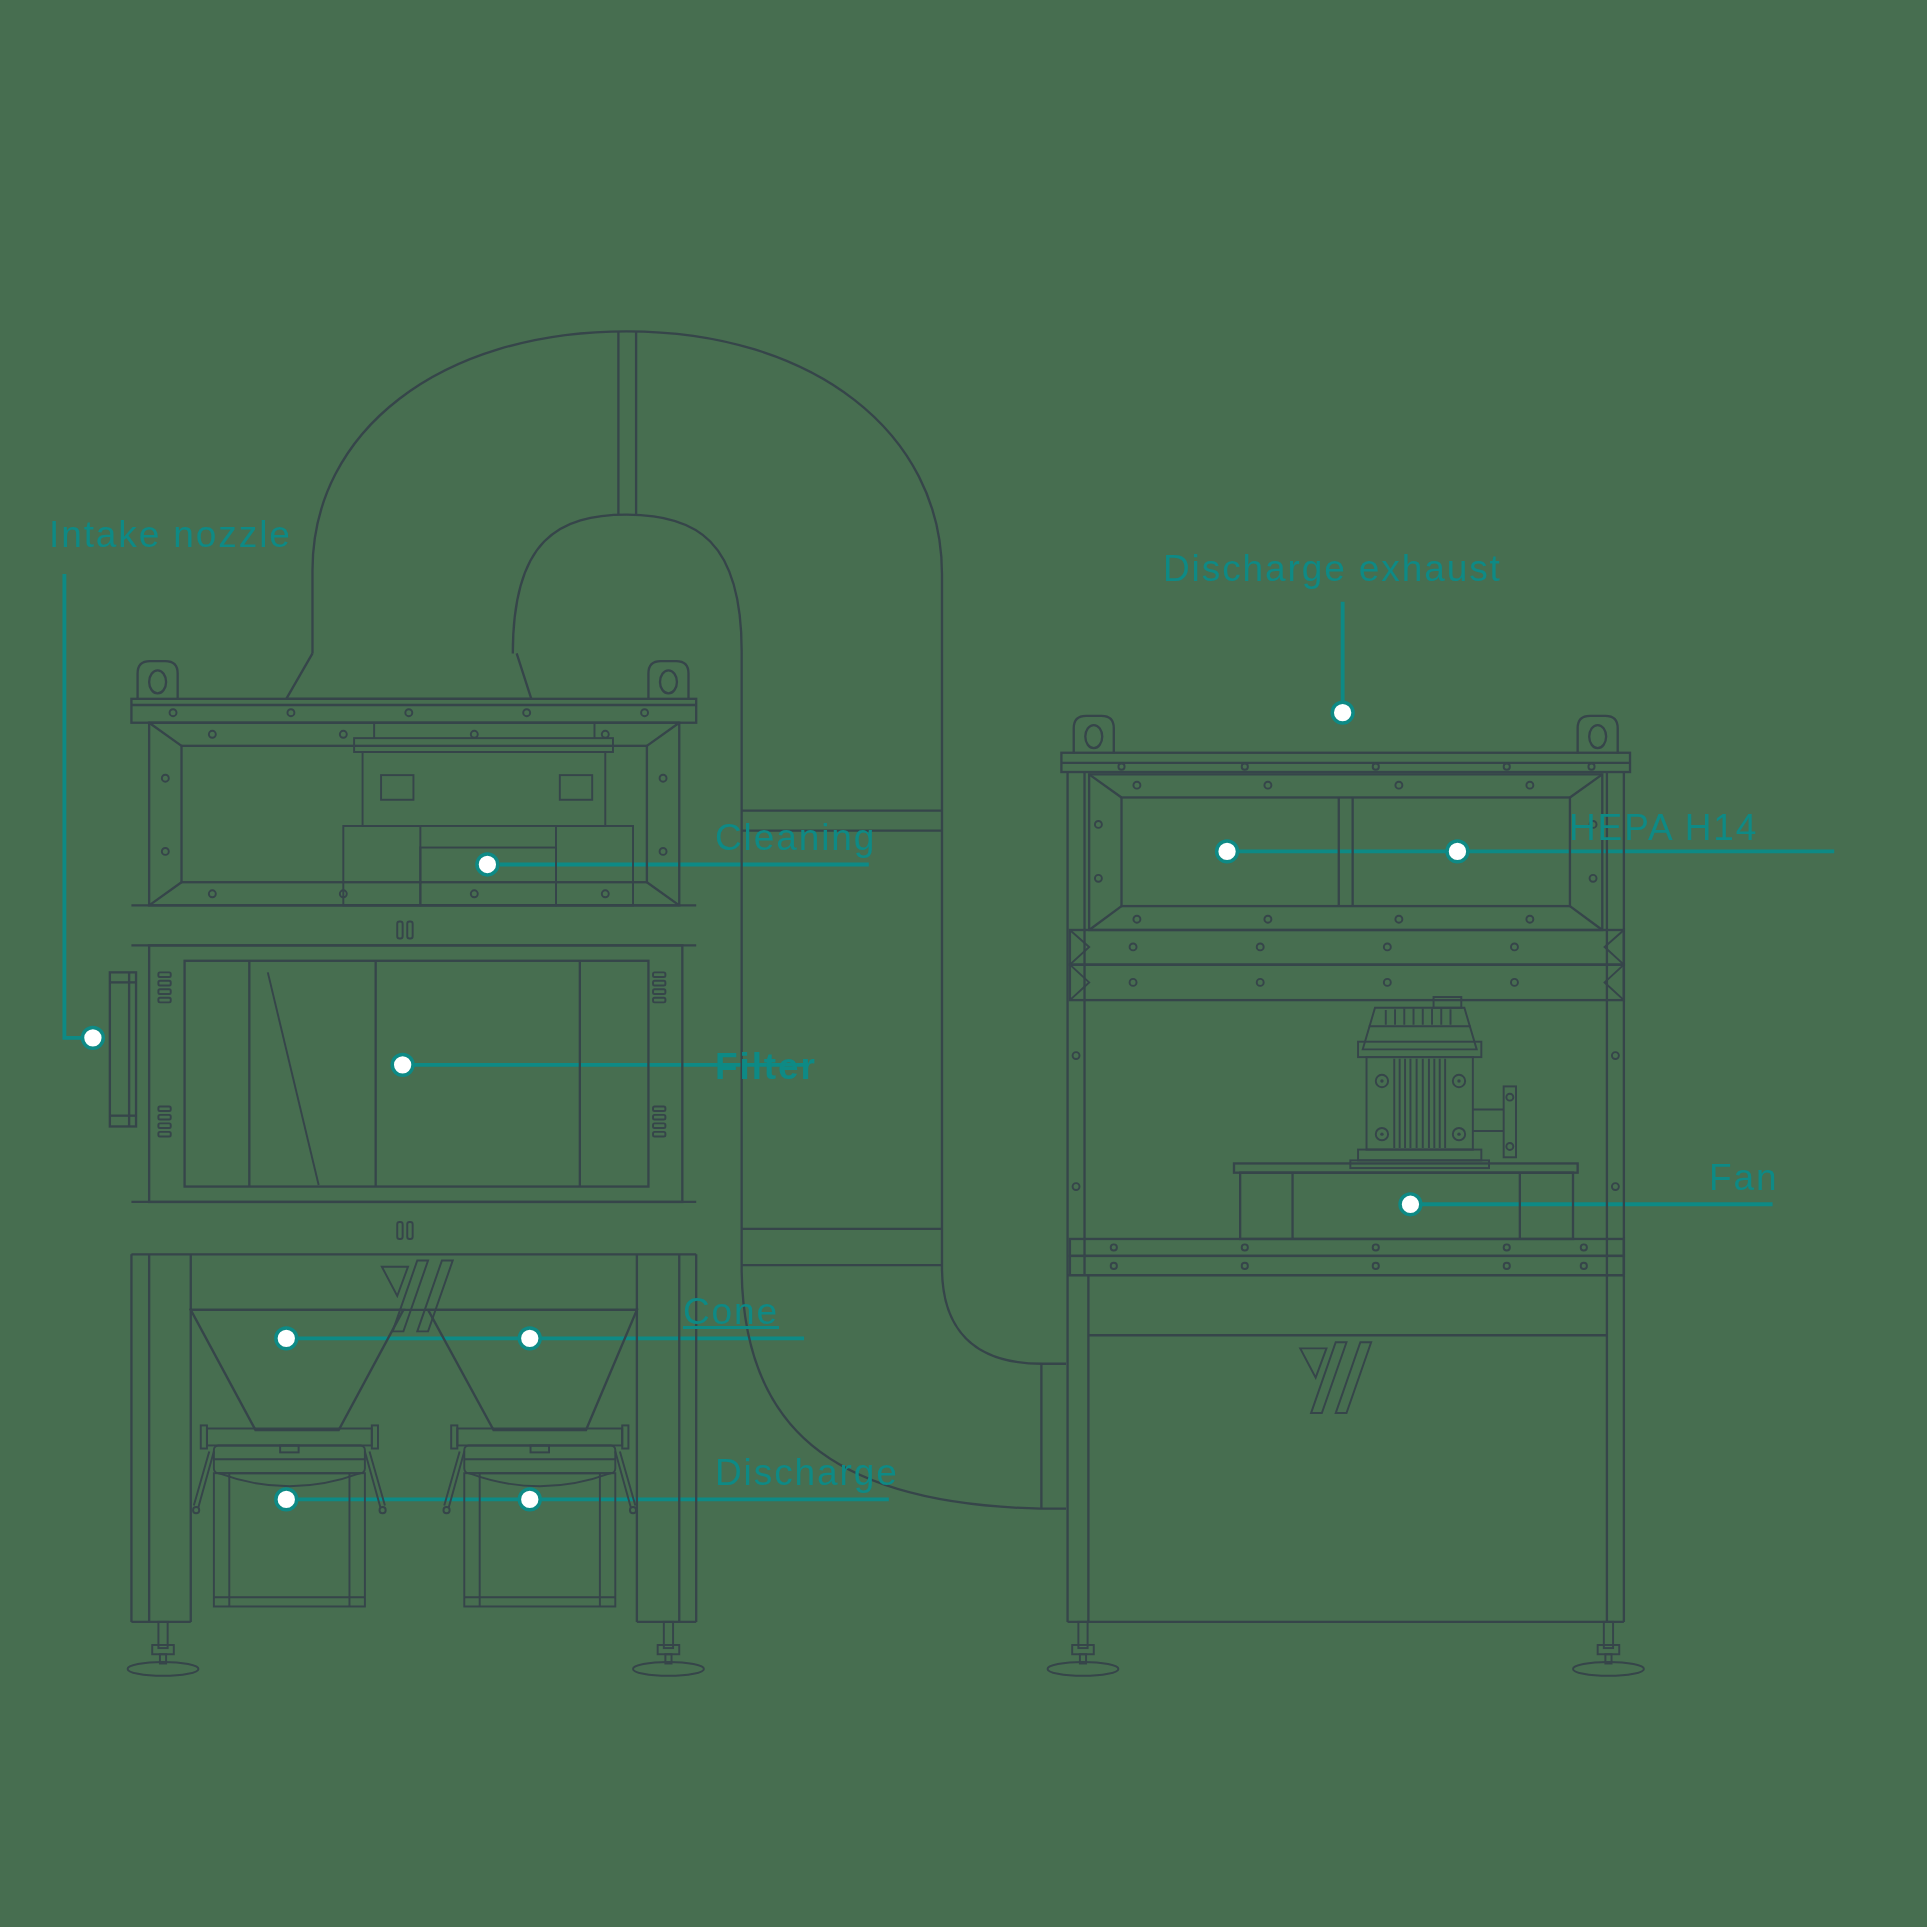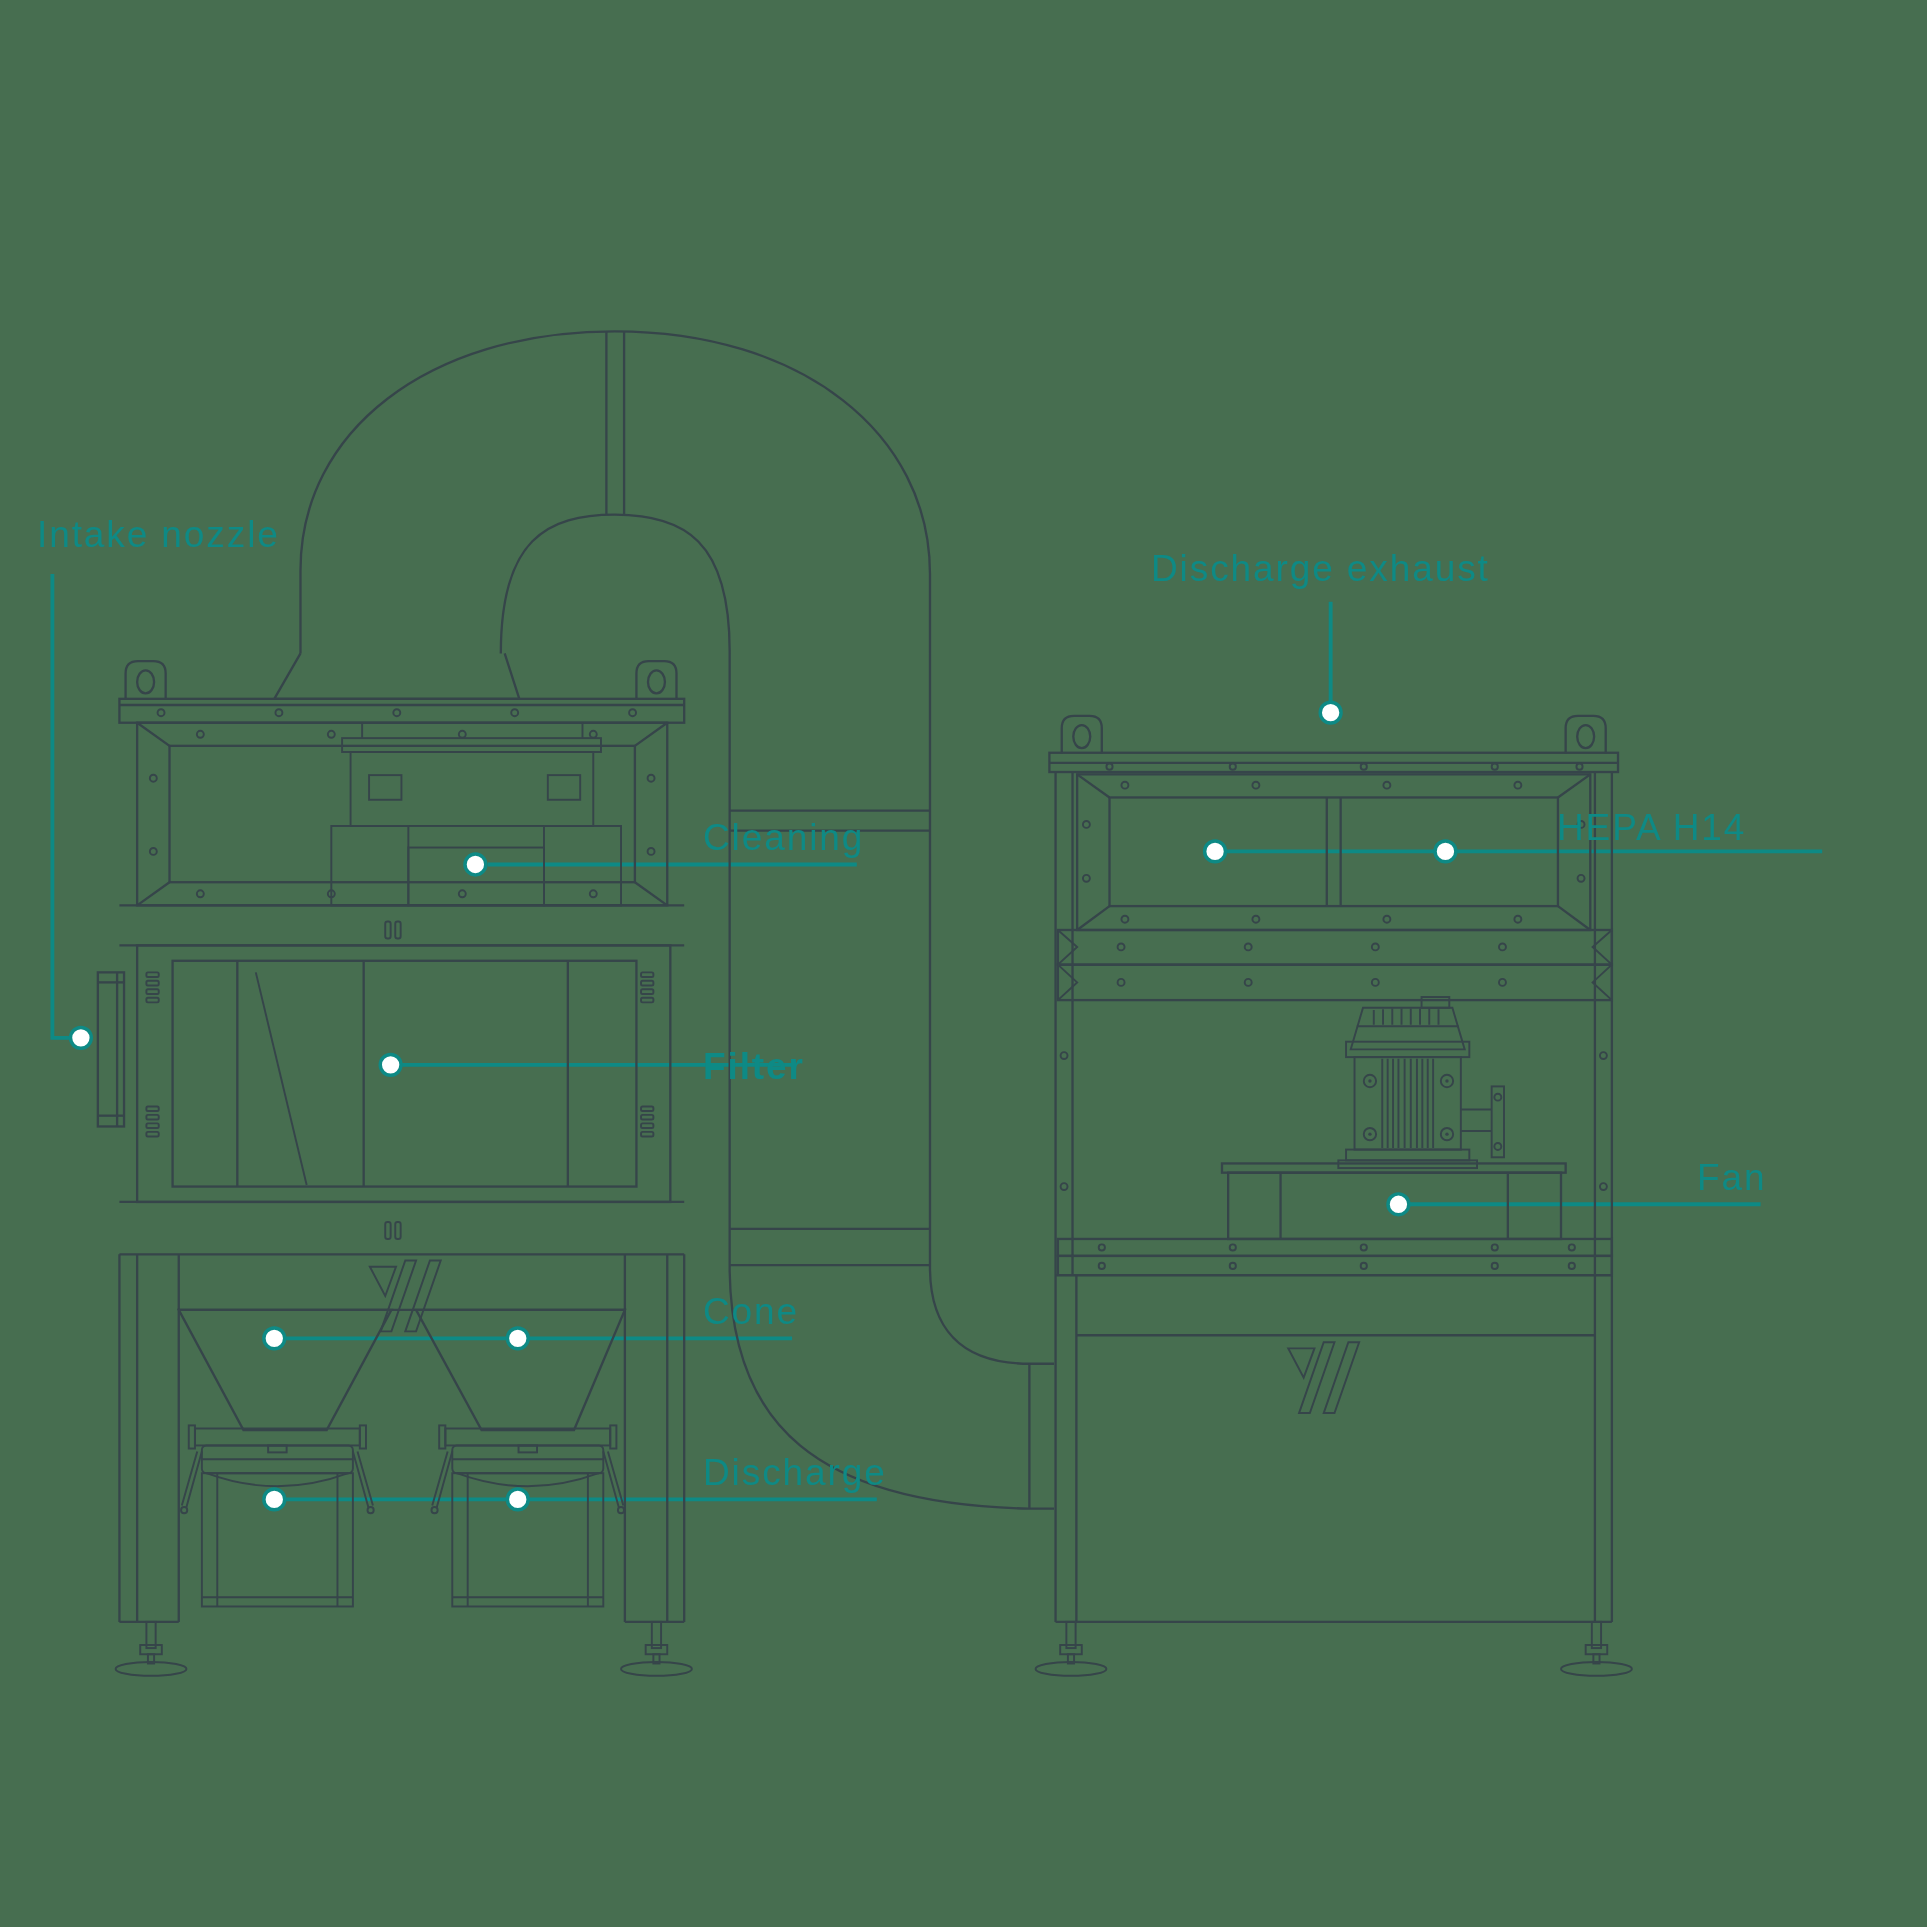--- a/index.html
+++ b/index.html
@@ -3,21 +3,21 @@
 <meta charset="utf-8">
 <style>
   html,body{margin:0;padding:0;}
   body{
     width:1927px;height:1927px;
     background:#476E50;
     font-family:"Liberation Sans", sans-serif;
     position:relative;
     overflow:hidden;
   }
-  #stage{position:absolute;inset:0;}
+  #stage{position:absolute;inset:0;margin-left:12px;}
   svg{position:absolute;left:0;top:0;}
   .lines{stroke:#36454A;fill:none;stroke-width:3;}
   .fine{stroke-width:2.5;}
   .teal{stroke:#0E8A85;fill:none;stroke-width:5;}
   .dot{fill:#FFFFFF;stroke:#0E8A85;stroke-width:4.5;}
   .label{
     position:absolute;
     font-size:37px;
     letter-spacing:1.9px;
     color:#0E8A85;
@@ -344,20 +344,20 @@
     <circle class="dot" cx="1727" cy="925" r="13.5"></circle>
     <circle class="dot" cx="1577" cy="1105" r="13.5"></circle>
     <circle class="dot" cx="1876" cy="1105" r="13.5"></circle>
     <circle class="dot" cx="1815" cy="1563" r="13.5"></circle>
   </g>
 </svg>
 
 <div class="label" style="left:37px;top:515px;">Intake nozzle</div>
 <div class="label" style="left:703px;top:818px;">Cleaning</div>
 <div class="label" style="left:703px;top:1047px;font-weight:bold;">Filter</div>
-<div class="label" style="left:703px;top:1292px;">Cone</div>
+<div class="label" style="left:671px;top:1292px;text-decoration:underline;">Cone</div>
 <div class="label" style="left:703px;top:1453px;">Discharge</div>
 <div class="label" style="left:1151px;top:549px;">Discharge exhaust</div>
 <div class="label" style="left:1557px;top:808px;">HEPA H14</div>
 <div class="label" style="left:1697px;top:1158px;text-align:center;">Fan</div>
 
 </div>
 
 
 </body></html>

